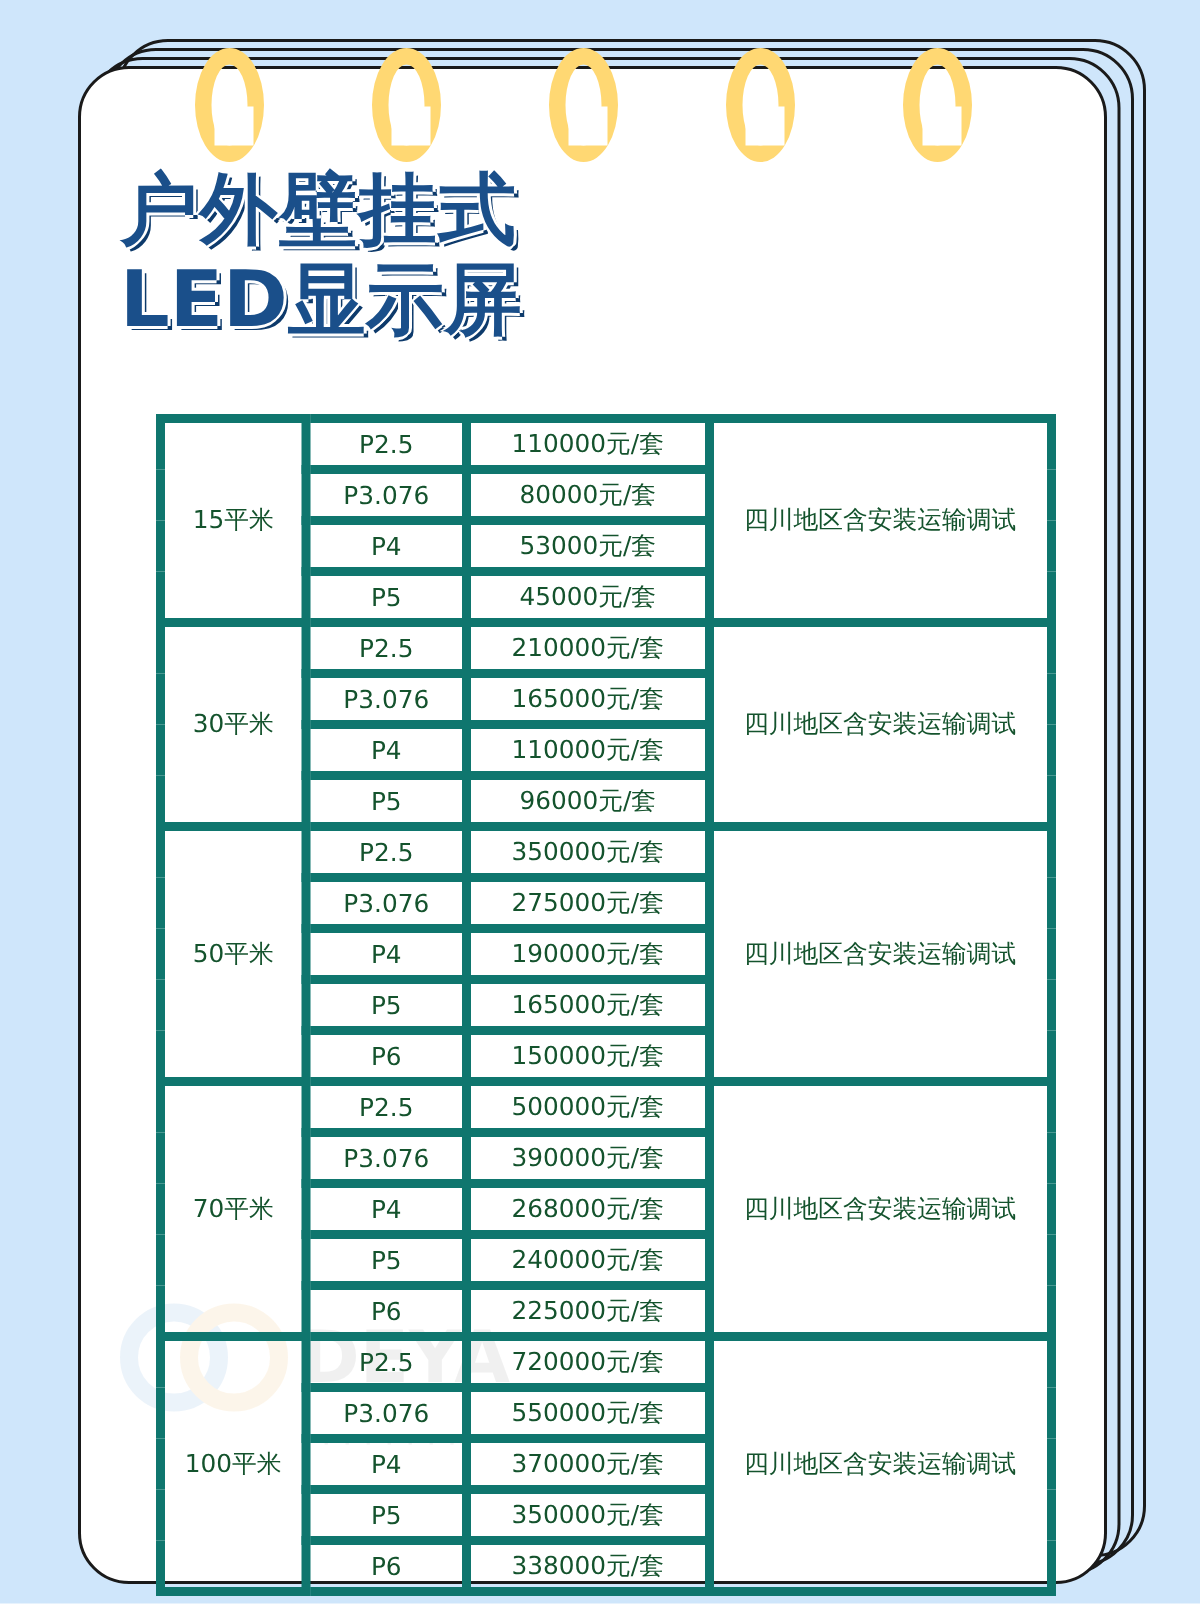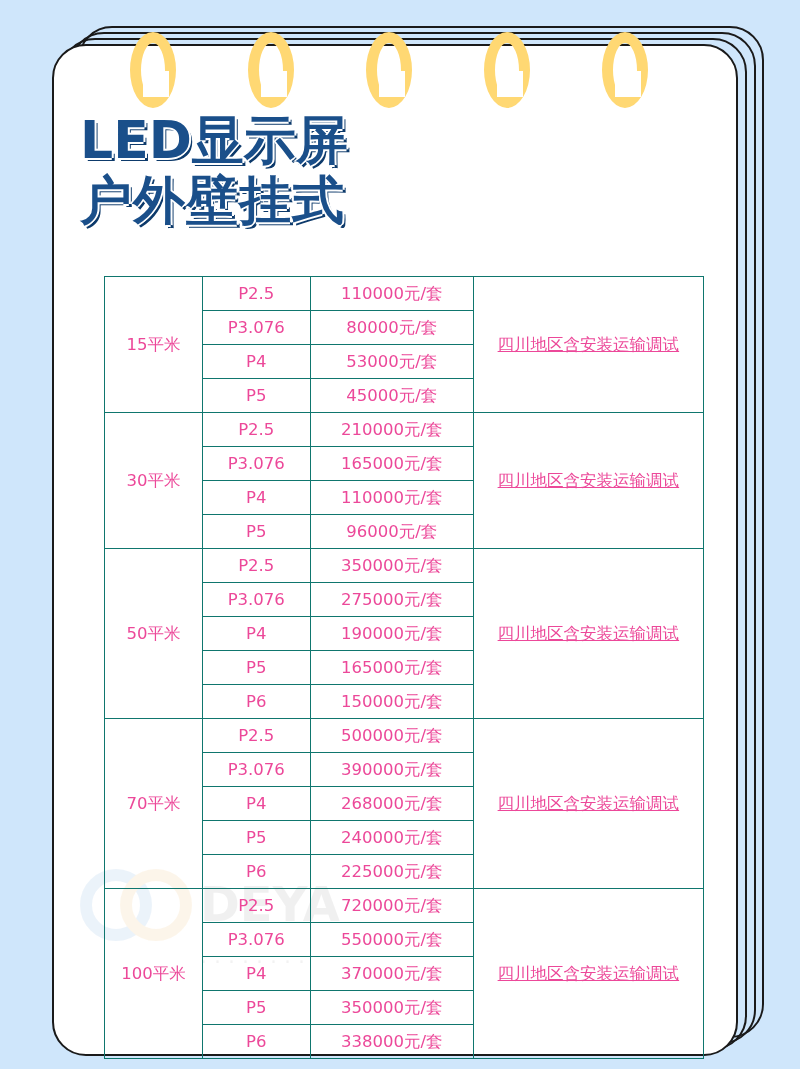--- a/index.html
+++ b/index.html
@@ -131,33 +131,33 @@
 
   
   table.price {
     position: absolute;
     left: 52px; top: 240px;
     width: 600px;
     border-collapse: collapse;
     font-family: "DejaVu Sans", sans-serif;
   }
   table.price td {
-    border: 1px solid #0f766e;
+    border: 6px solid #0f766e;
     text-align: center;
     vertical-align: middle;
     font-size: 16.5px;
-    color: #ec4899;
+    color: #14532d;
     height: 34px;
     padding: 0 2px;
     background: transparent;
   }
   td.area { width: 96px; font-size: 17px; }
   td.pitch { width: 106px; }
   td.price-cell { width: 160px; }
-  td.note { width: 226px; font-size: 16px; text-decoration: underline; }
+  td.note { width: 226px; font-size: 16px; }
 </style>
 </head>
 <body>
 
 <div class="card-stack">
   <div class="card-outline o1"></div>
   <div class="card-outline o2"></div>
   <div class="card-outline o3"></div>
   <div class="card-main"></div>
 </div>
@@ -174,22 +174,22 @@
   <div class="ring r2"></div>
   <div class="ring r3"></div>
   <div class="ring r4"></div>
   <div class="ring r5"></div>
 </div>
 
 <div class="content">
 
   <div class="title-block">
     <div class="t-left">
+      <div class="tl-line l1">户外壁挂式</div>
       <div class="tl-line l2">LED显示屏</div>
-      <div class="tl-line l1">户外壁挂式</div>
     </div>
   </div>
 
   <table class="price">
     <tbody id="price-table-body">
         <tr>
           <td class="area" rowspan="4">15平米</td>
           <td class="pitch">P2.5</td>
           <td class="price-cell">110000元/套</td>
           <td class="note" rowspan="4">四川地区含安装运输调试</td>

